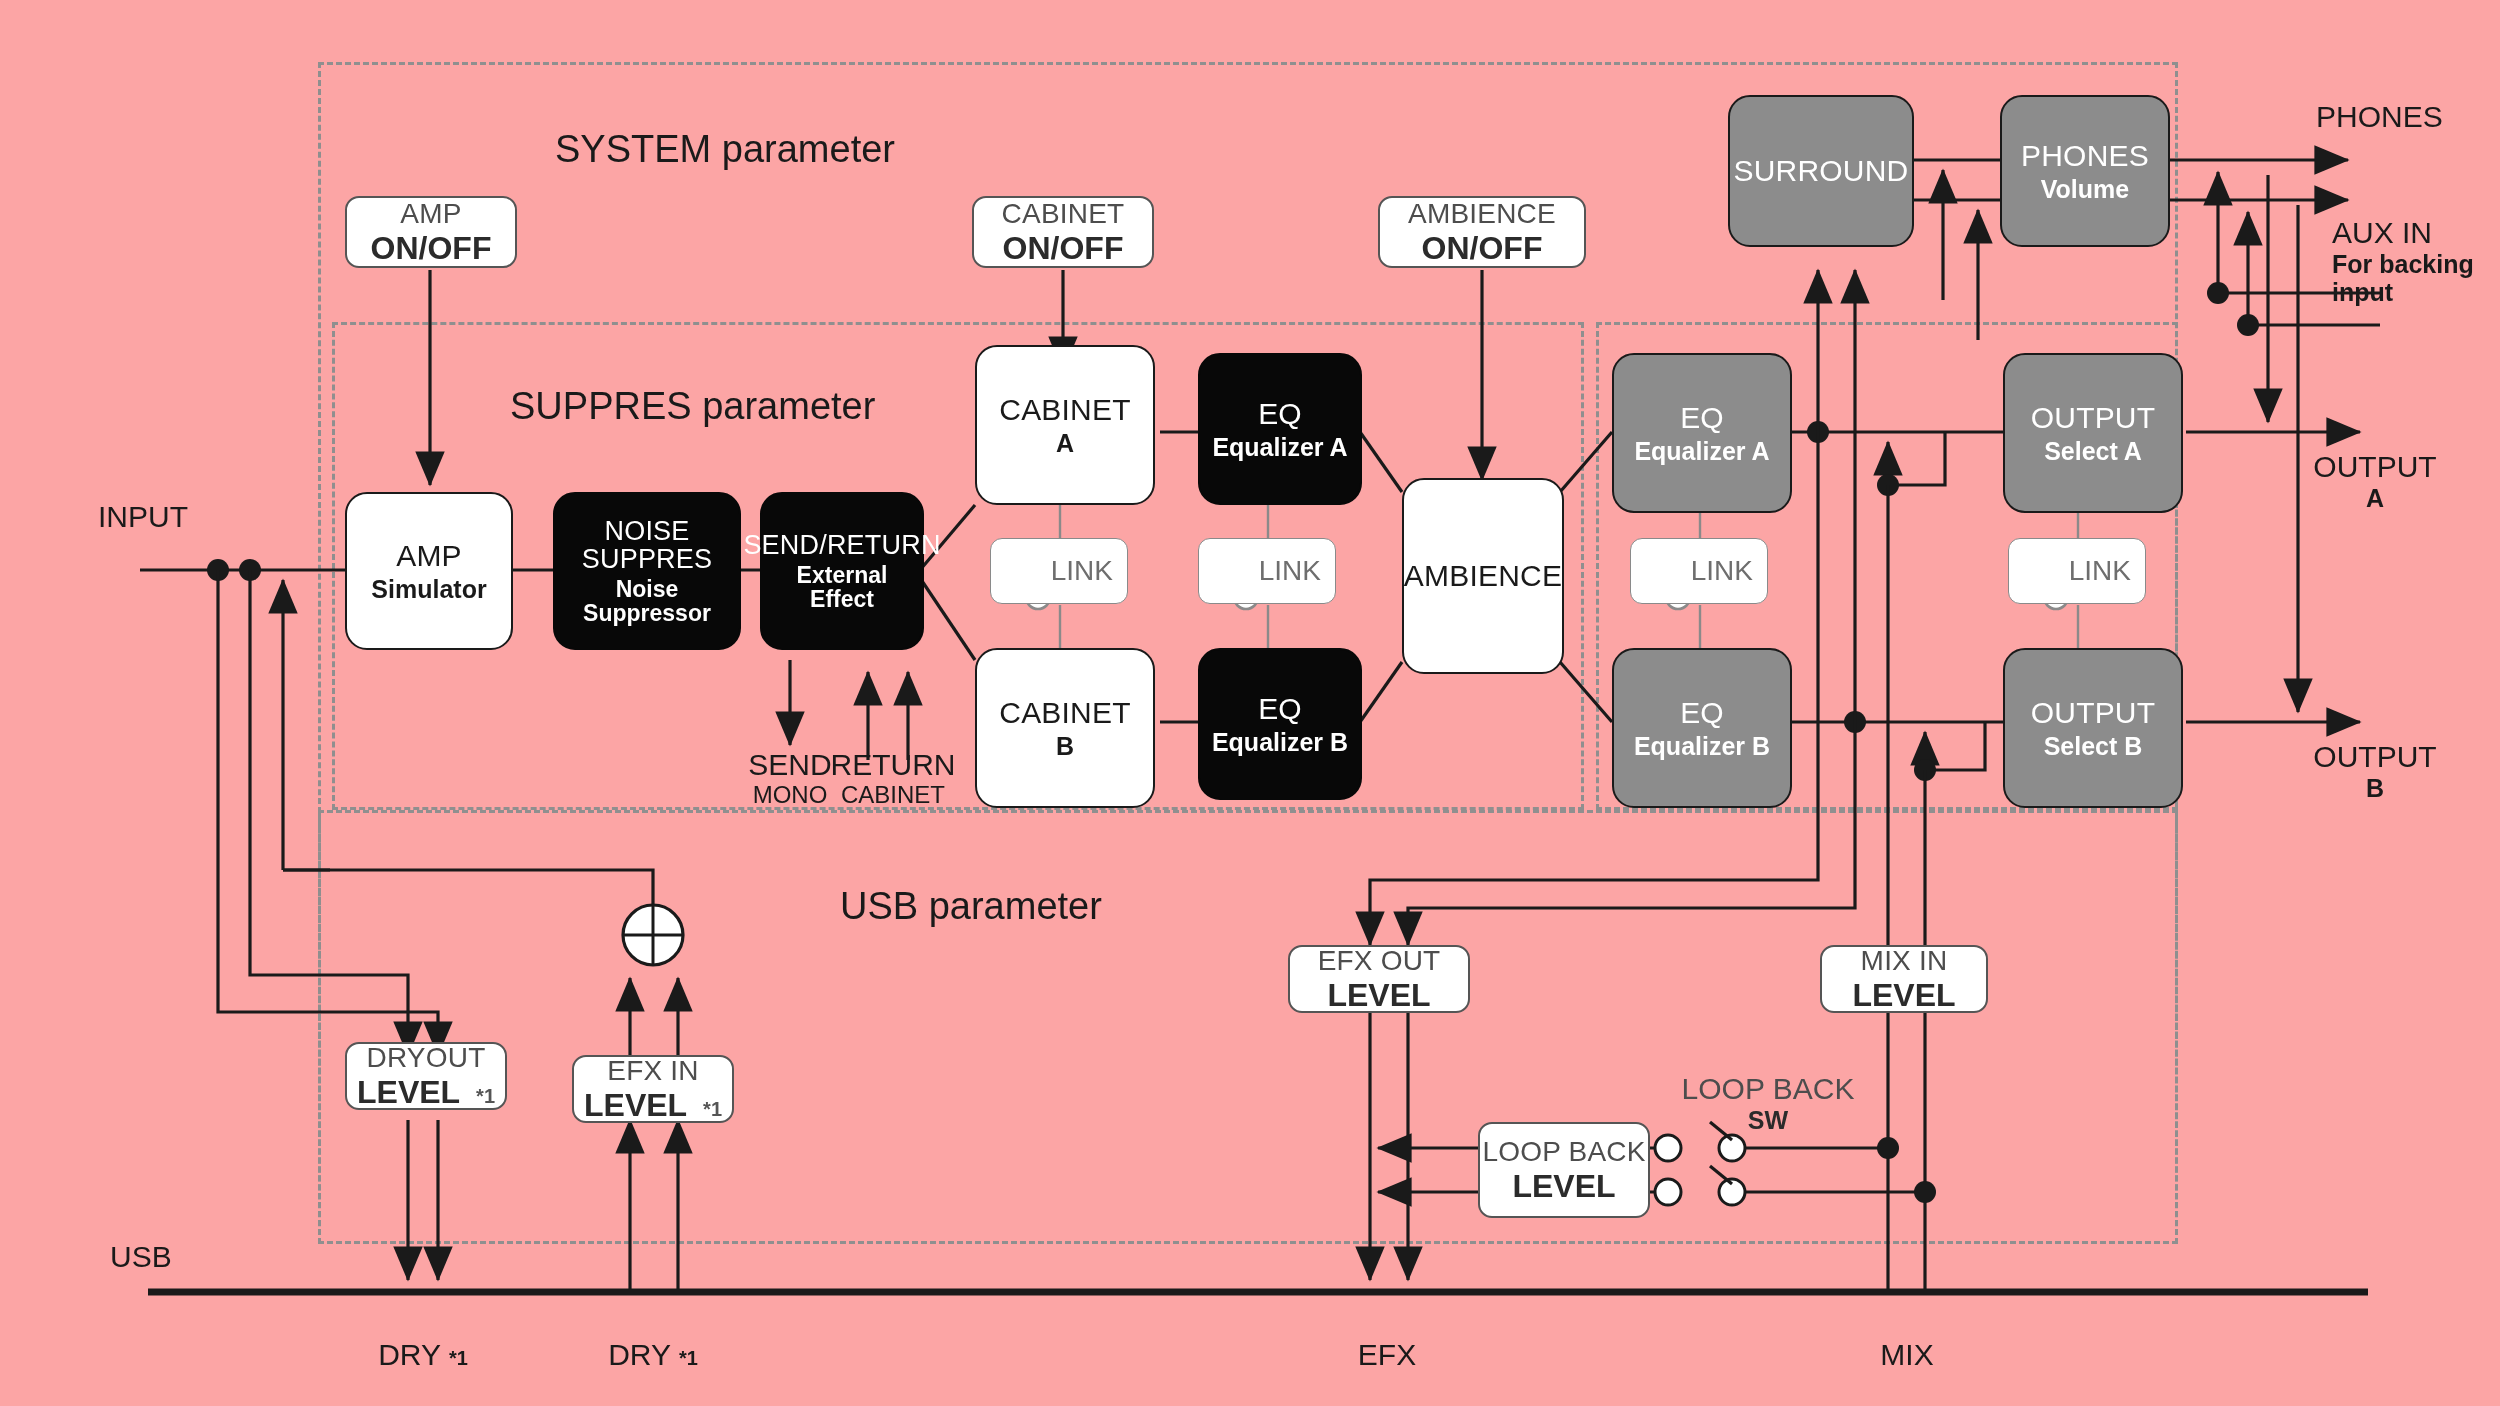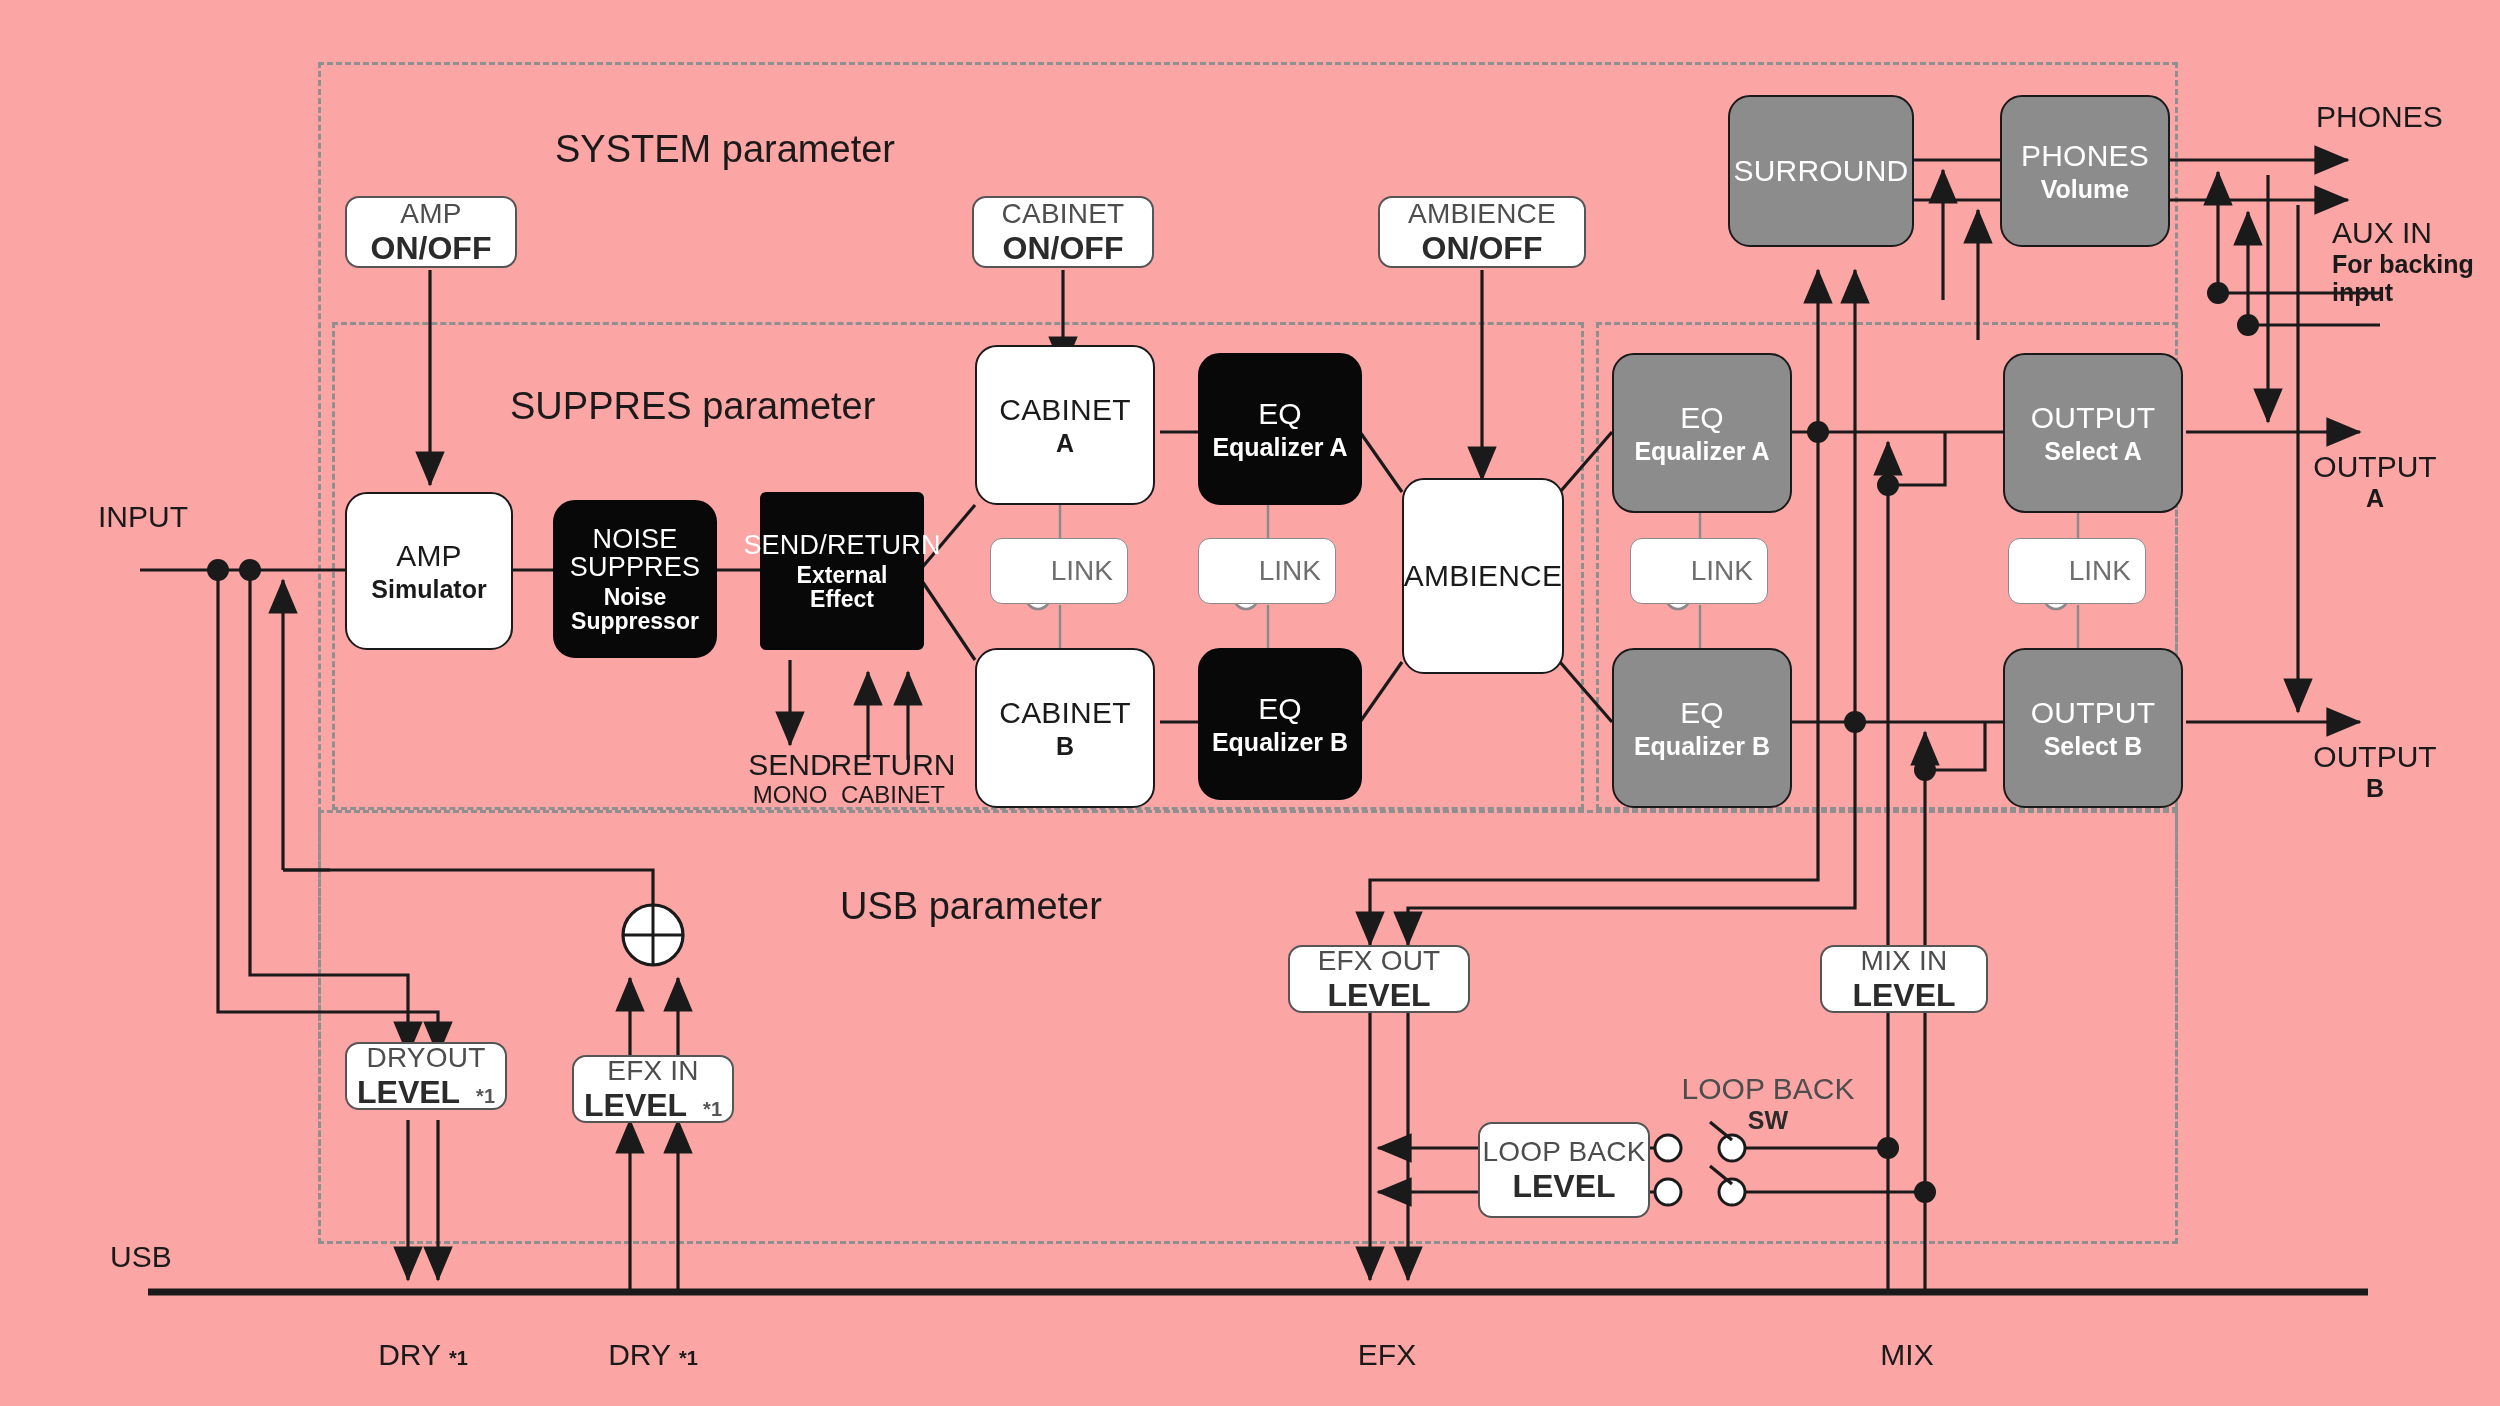--- a/index.html
+++ b/index.html
@@ -201,25 +201,25 @@
   </div>
   <div class="node thinbox" style="left:1378px;top:196px;width:208px;height:72px;">
     <span class="t1">AMBIENCE</span>
     <span class="t2">ON/OFF</span>
   </div>
 
   <div class="node white" style="left:345px;top:492px;width:168px;height:158px;">
     <span class="t1">AMP</span>
     <span class="t2">Simulator</span>
   </div>
-  <div class="node black" style="left:553px;top:492px;width:164px;height:158px;margin-top:8px;">
+  <div class="node black" style="left:553px;top:492px;width:188px;height:158px;">
     <span class="t1" style="font-size:27px;">NOISE SUPPRES</span>
     <span class="t2" style="font-size:23px;">Noise Suppressor</span>
   </div>
-  <div class="node black" style="left:760px;top:492px;width:164px;height:158px;border-radius:6px;">
+  <div class="node black" style="left:760px;top:492px;width:164px;height:158px;">
     <span class="t1" style="font-size:27px;">SEND/RETURN</span>
     <span class="t2" style="font-size:23px;">External Effect</span>
   </div>
 
   <div class="node white" style="left:975px;top:345px;width:180px;height:160px;">
     <span class="t1">CABINET</span>
     <span class="t2">A</span>
   </div>
   <div class="node white" style="left:975px;top:648px;width:180px;height:160px;">
     <span class="t1">CABINET</span>

